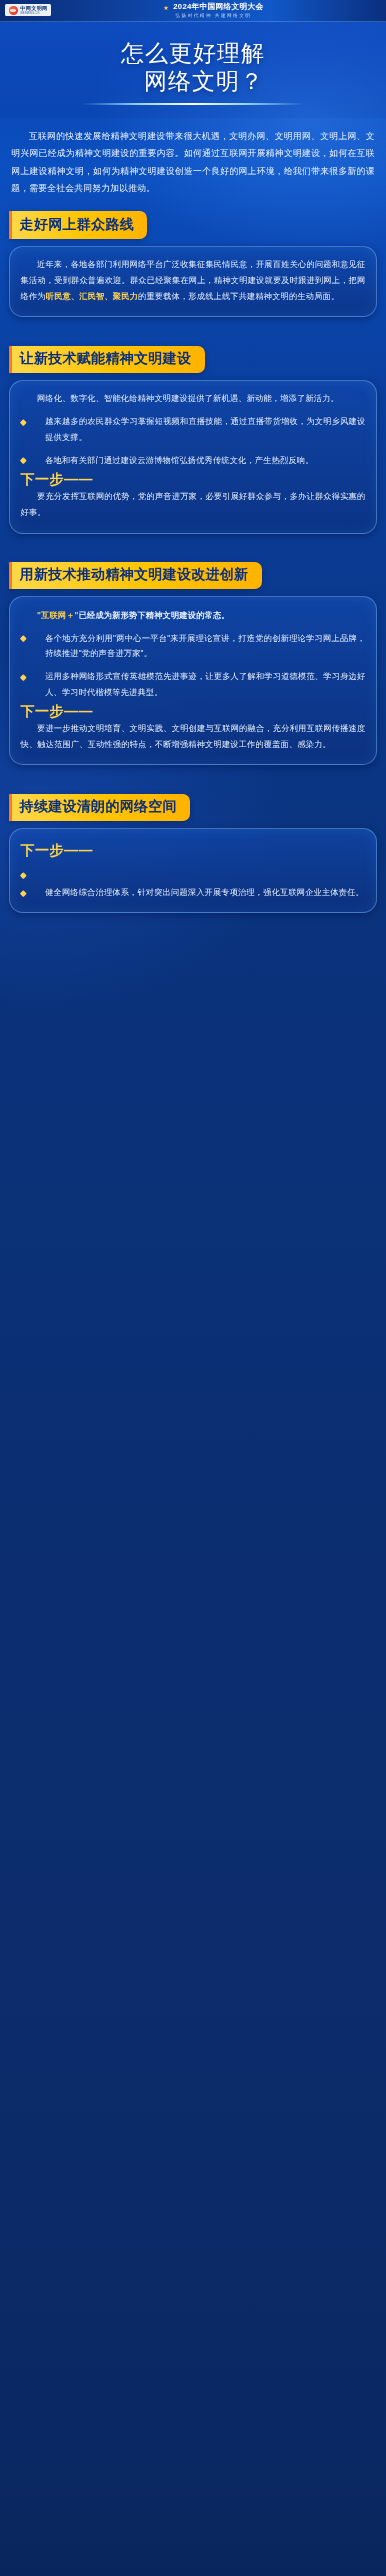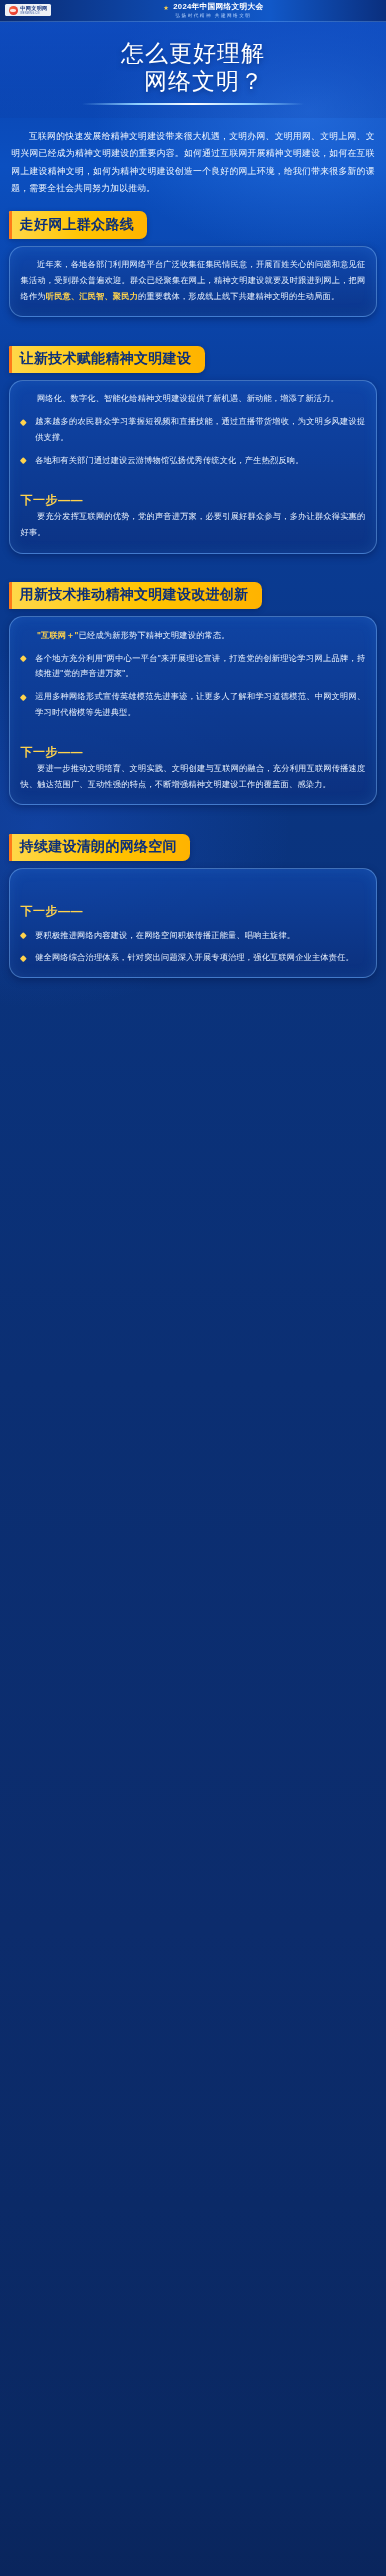--- a/index.html
+++ b/index.html
@@ -179,44 +179,44 @@
   }
   .hl { color: #ffd34d; font-weight: bold; }
   .quote {
     font-size: 8.2px;
     line-height: 1.95;
     color: #ffd34d;
     font-weight: bold;
     text-indent: 2em;
     letter-spacing: 0.2px;
   }
-  .quote .normal { color: #eaf3ff; font-weight: normal; }
+  .quote .normal { color: #eaf3ff; font-weight: bold; }
   .bullet {
     display: flex;
-    gap: 10px;
+    gap: 20px;
     margin-top: 7.2px;
   }
   .bullet .dot {
     flex: 0 0 auto;
     width: 4.6px; height: 4.6px;
     margin-top: 5.7px;
     background: #ffd34d;
     border-radius: 1px;
     transform: rotate(45deg);
   }
   .bullet .btext {
     font-size: 8.2px;
     line-height: 1.9;
     color: #eaf3ff;
     text-align: justify;
     letter-spacing: 0.2px;
   }
   .next-step {
-    margin-top: 24px;
-    font-size: 12px;
+    margin-top: 3px;
+    font-size: 14px;
     font-weight: bold;
     color: #ffd34d;
     letter-spacing: 0.5px;
   }
   .divider-glow {
     height: 0.5px;
     margin: 0 9.3px 13.4px 9.3px;
     background: linear-gradient(90deg, rgba(140,200,255,0) 0%, rgba(140,200,255,0.35) 50%, rgba(140,200,255,0) 100%);
   }
   .bottom-pad { height: 20.6px; }
@@ -289,38 +289,37 @@
       <span class="sec-title">用新技术推动精神文明建设改进创新</span>
     </div>
     <div class="card">
       <div class="quote"><span>"互联网＋"</span><span class="normal">已经成为新形势下精神文明建设的常态。</span></div>
       <div class="bullet">
         <span class="dot"></span>
         <span class="btext">各个地方充分利用"两中心一平台"来开展理论宣讲，打造党的创新理论学习网上品牌，持续推进"党的声音进万家"。</span>
       </div>
       <div class="bullet">
         <span class="dot"></span>
-        <span class="btext">运用多种网络形式宣传英雄模范先进事迹，让更多人了解和学习道德模范、中网文明网、学习时代楷模等先进典型。</span>
+        <span class="btext">运用多种网络形式宣传英雄模范先进事迹，让更多人了解和学习道德模范、学习身边好人、学习时代楷模等先进典型。</span>
       </div>
       <div class="next-step"><span>下一步——</span></div>
       <div class="para">要进一步推动文明培育、文明实践、文明创建与互联网的融合，充分利用互联网传播速度快、触达范围广、互动性强的特点，不断增强精神文明建设工作的覆盖面、感染力。</div>
     </div>
   </div>
 
   <div class="divider-glow"></div>
 
   <div class="section">
     <div class="sec-head">
       <span class="sec-title">持续建设清朗的网络空间</span>
     </div>
     <div class="card">
       <div class="next-step"><span>下一步——</span></div>
       <div class="bullet">
         <span class="dot"></span>
-        <span class="btext">要积极推进网络内容建设，在网络空间积极传播正能量、唱响主旋律。</span>
       </div>
       <div class="bullet">
         <span class="dot"></span>
         <span class="btext">健全网络综合治理体系，针对突出问题深入开展专项治理，强化互联网企业主体责任。</span>
       </div>
     </div>
   </div>
 
   <div class="bottom-pad"></div>
 </div>

